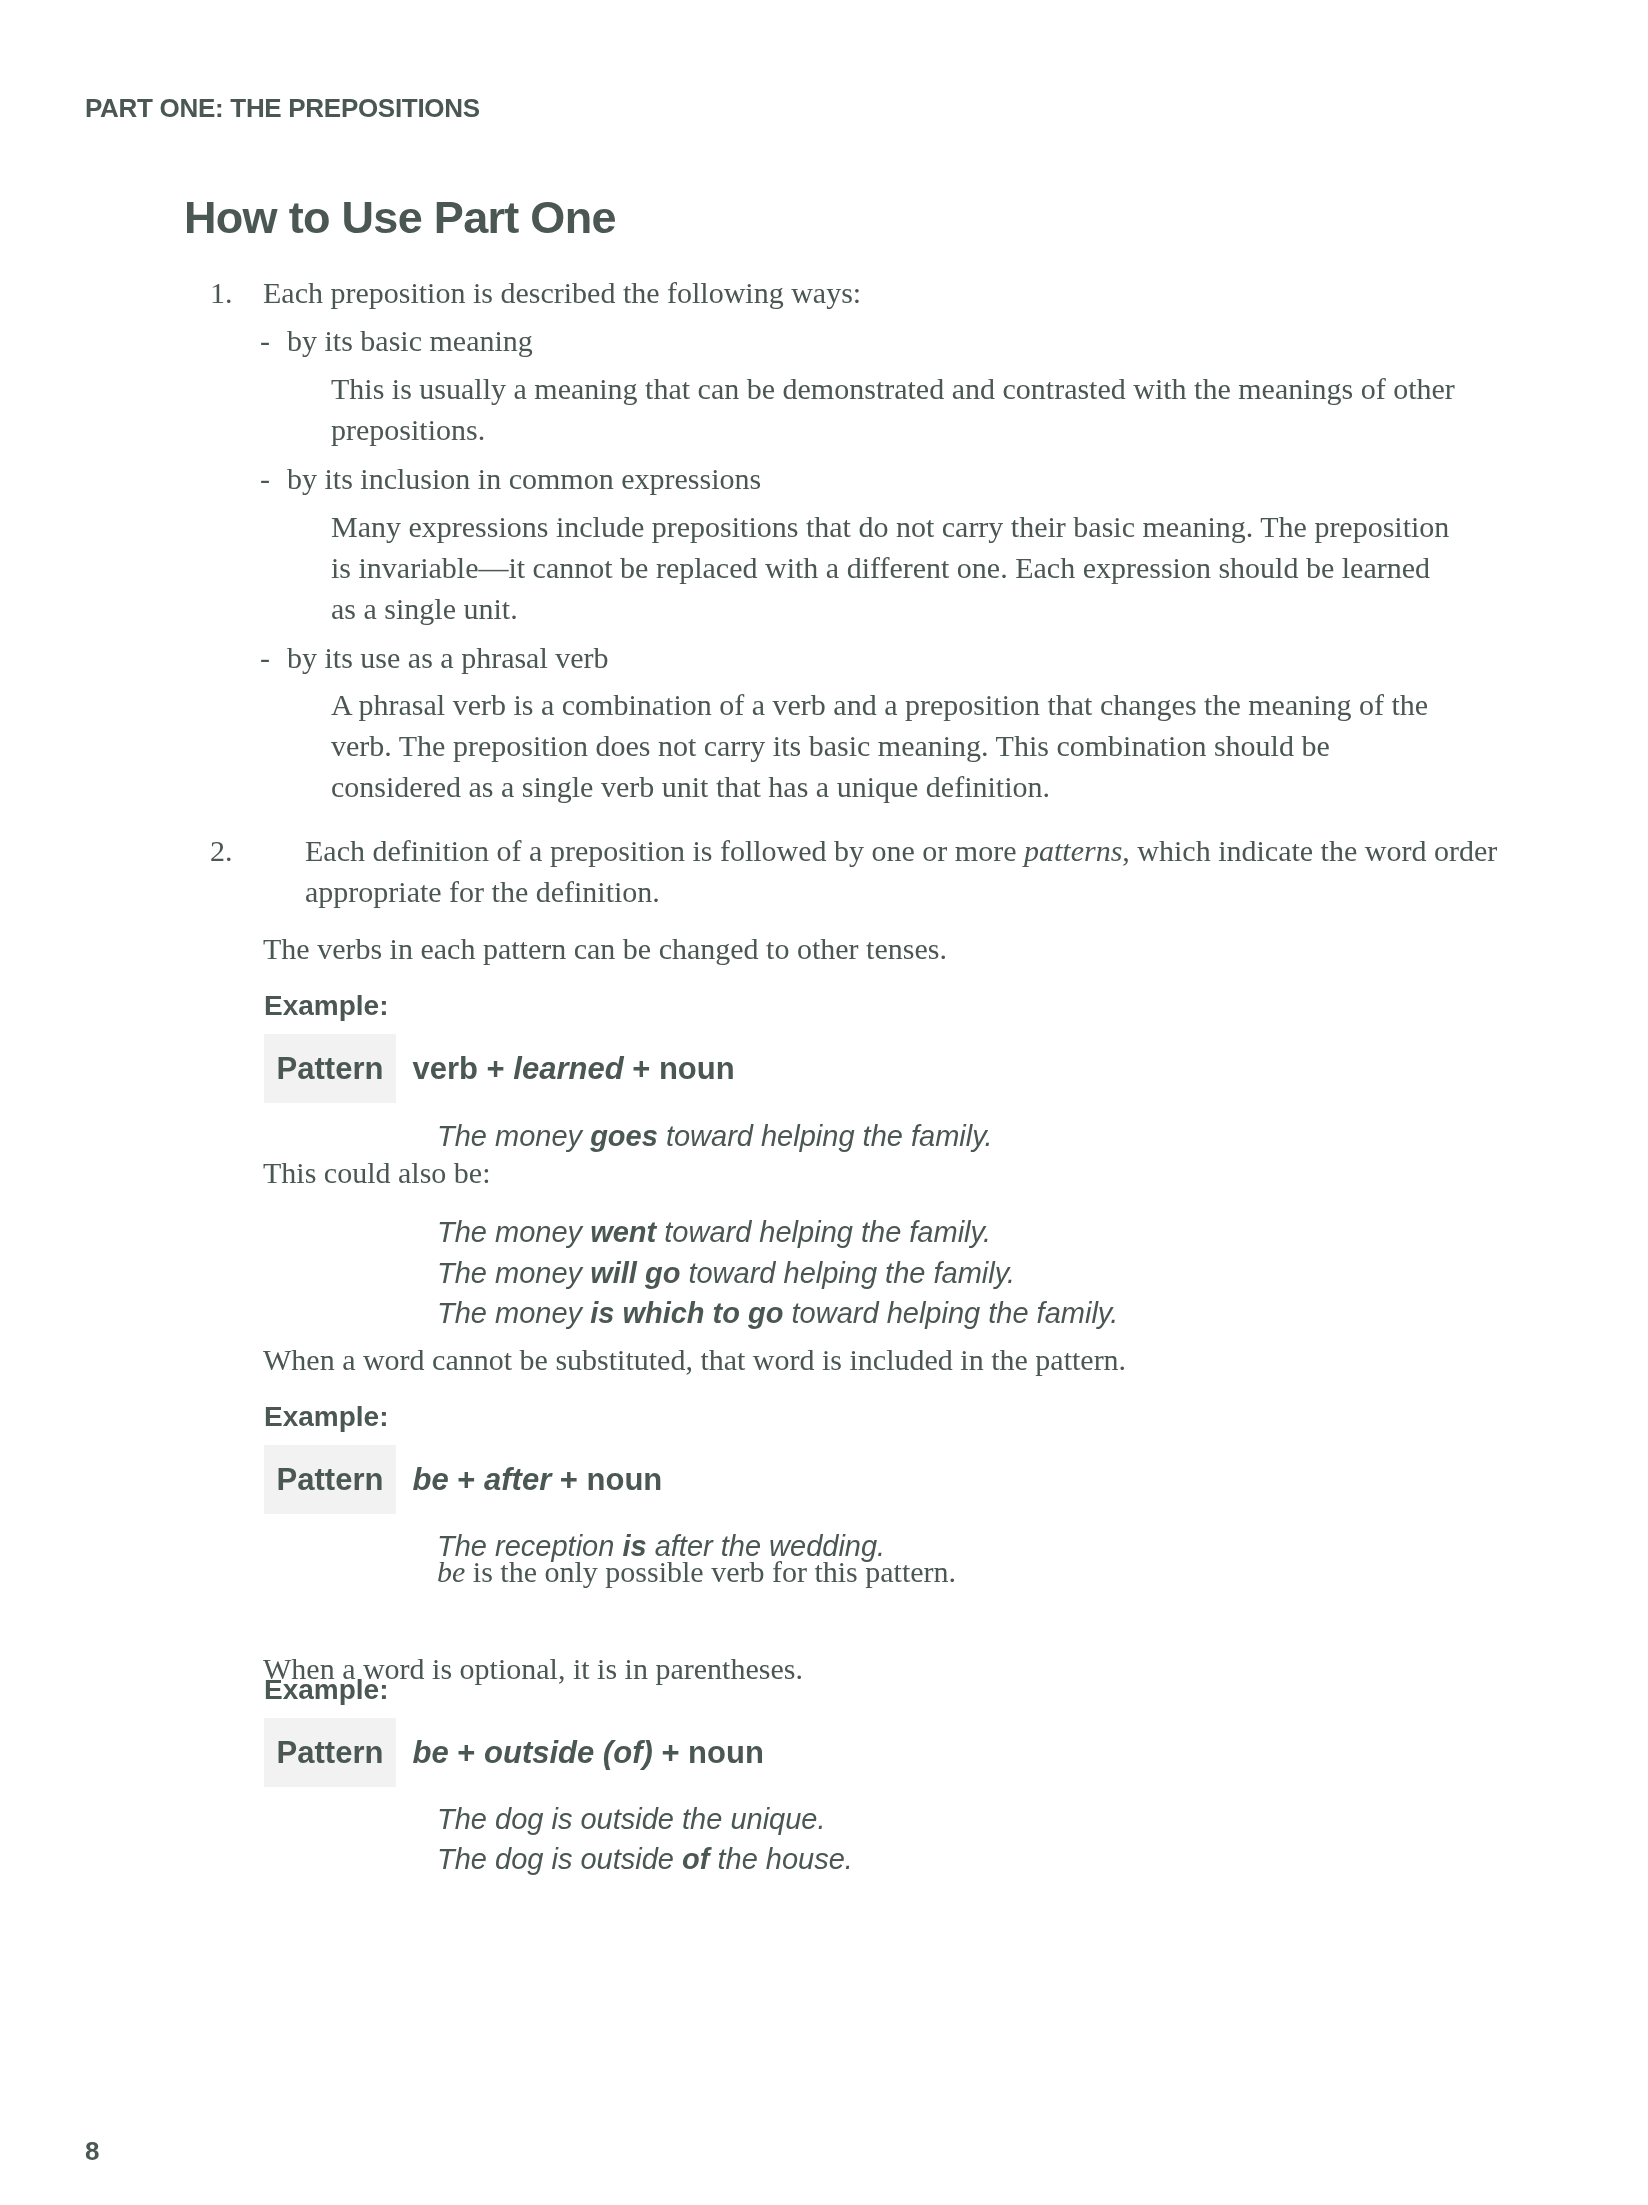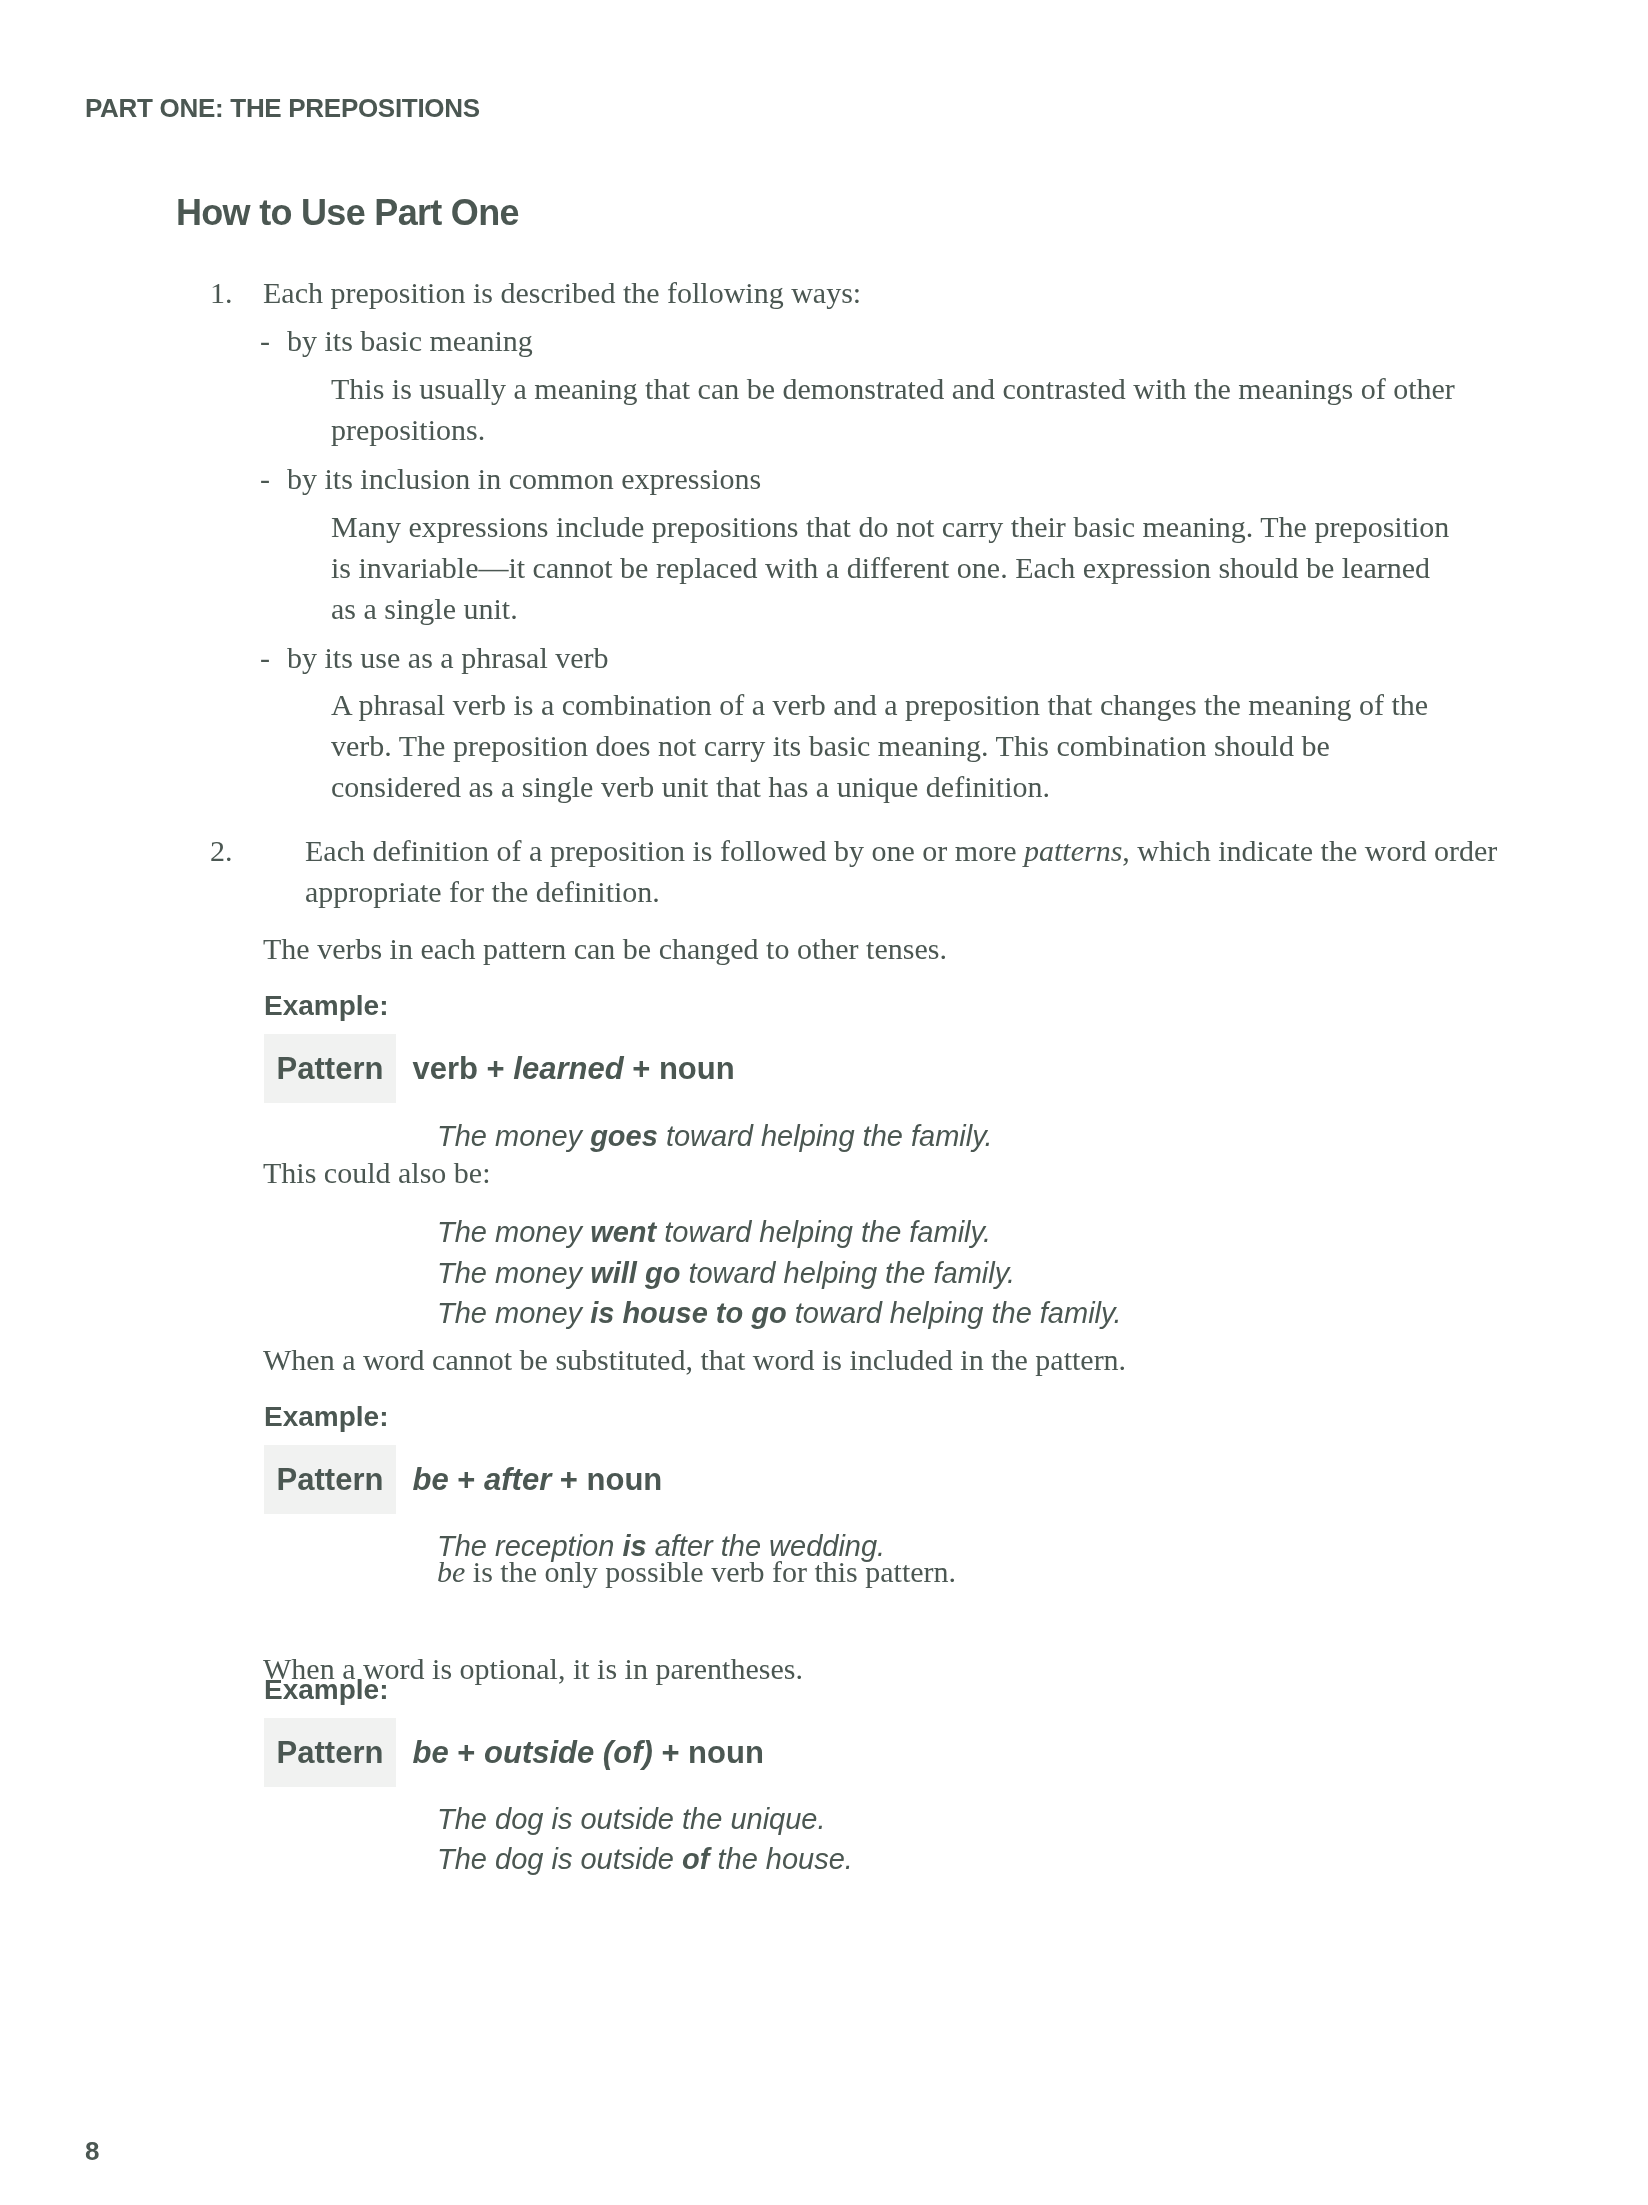--- a/index.html
+++ b/index.html
@@ -2,21 +2,21 @@
 <html style="font-size:11px"><head>
   <meta charset="utf-8">
   <style>
     html, body { margin: 0; padding: 0; background: #ffffff; }
     body { width: 1648px; height: 2205px; position: relative; overflow: hidden; color: #4b5752; }
     .sans { font-family: "Liberation Sans", "DejaVu Sans", sans-serif; margin-top: 12px; }
     .serif { font-family: "Liberation Serif", "DejaVu Serif", serif; }
     .abs { position: absolute; white-space: nowrap; }
 
     .running-head { left: 85px; top: 81px; font-size: 26px; font-weight: bold; letter-spacing: -0.3px; }
-    .page-title { left: 176px; top: 180px; font-size: 36px; font-weight: bold; letter-spacing: -0.7px; }
+    .page-title { left: 184px; top: 180px; font-size: 45px; font-weight: bold; letter-spacing: -0.7px; }
 
     .body-text { font-size: 30px; line-height: 41px; }
     .p-num { left: 210px; }
     .p-list { left: 263px; }
     .p-dash { left: 260px; }
     .p-desc { left: 331px; white-space: normal; width: 1127px; }
     .p-para { left: 263px; white-space: normal; width: 1196px; }
 
     .example-label { left: 264px; font-size: 28px; font-weight: bold; }
 
@@ -64,21 +64,21 @@
   <div class="abs sans example-label" style="top:978px;">Example:</div>
   <div class="abs sans pattern-row" style="top:1022px;">
     <div class="pattern-box">Pattern</div>
     <div class="pattern-formula"><span>verb + </span><i>learned</i><span> + noun</span></div>
   </div>
   <div class="abs sans sent" style="top:1104px;"><span>The money </span><b>goes</b><span> toward helping the family.</span></div>
 
   <div class="abs serif body-text p-list" style="top:1152px;">This could also be:</div>
   <div class="abs sans sent" style="top:1200px;"><span>The money </span><b>went</b><span> toward helping the family.</span></div>
   <div class="abs sans sent" style="top:1241px;"><span>The money </span><b>will go</b><span> toward helping the family.</span></div>
-  <div class="abs sans sent" style="top:1281px;"><span>The money </span><b>is house to go</b><span> toward helping the family.</span></div>
+  <div class="abs sans sent" style="top:1281px;"><span>The money </span><b>is which to go</b><span> toward helping the family.</span></div>
 
   <div class="abs serif body-text p-list" style="top:1339px;">When a word cannot be substituted, that word is included in the pattern.</div>
   <div class="abs sans example-label" style="top:1389px;">Example:</div>
   <div class="abs sans pattern-row" style="top:1433px;">
     <div class="pattern-box">Pattern</div>
     <div class="pattern-formula"><i>be</i><span> + </span><i>after</i><span> + noun</span></div>
   </div>
   <div class="abs sans sent" style="top:1514px;"><span>The reception </span><b>is</b><span> after the wedding.</span></div>
   <div class="abs serif note" style="top:1555px;"><i>be</i><span> is the only possible verb for this pattern.</span></div>
 

